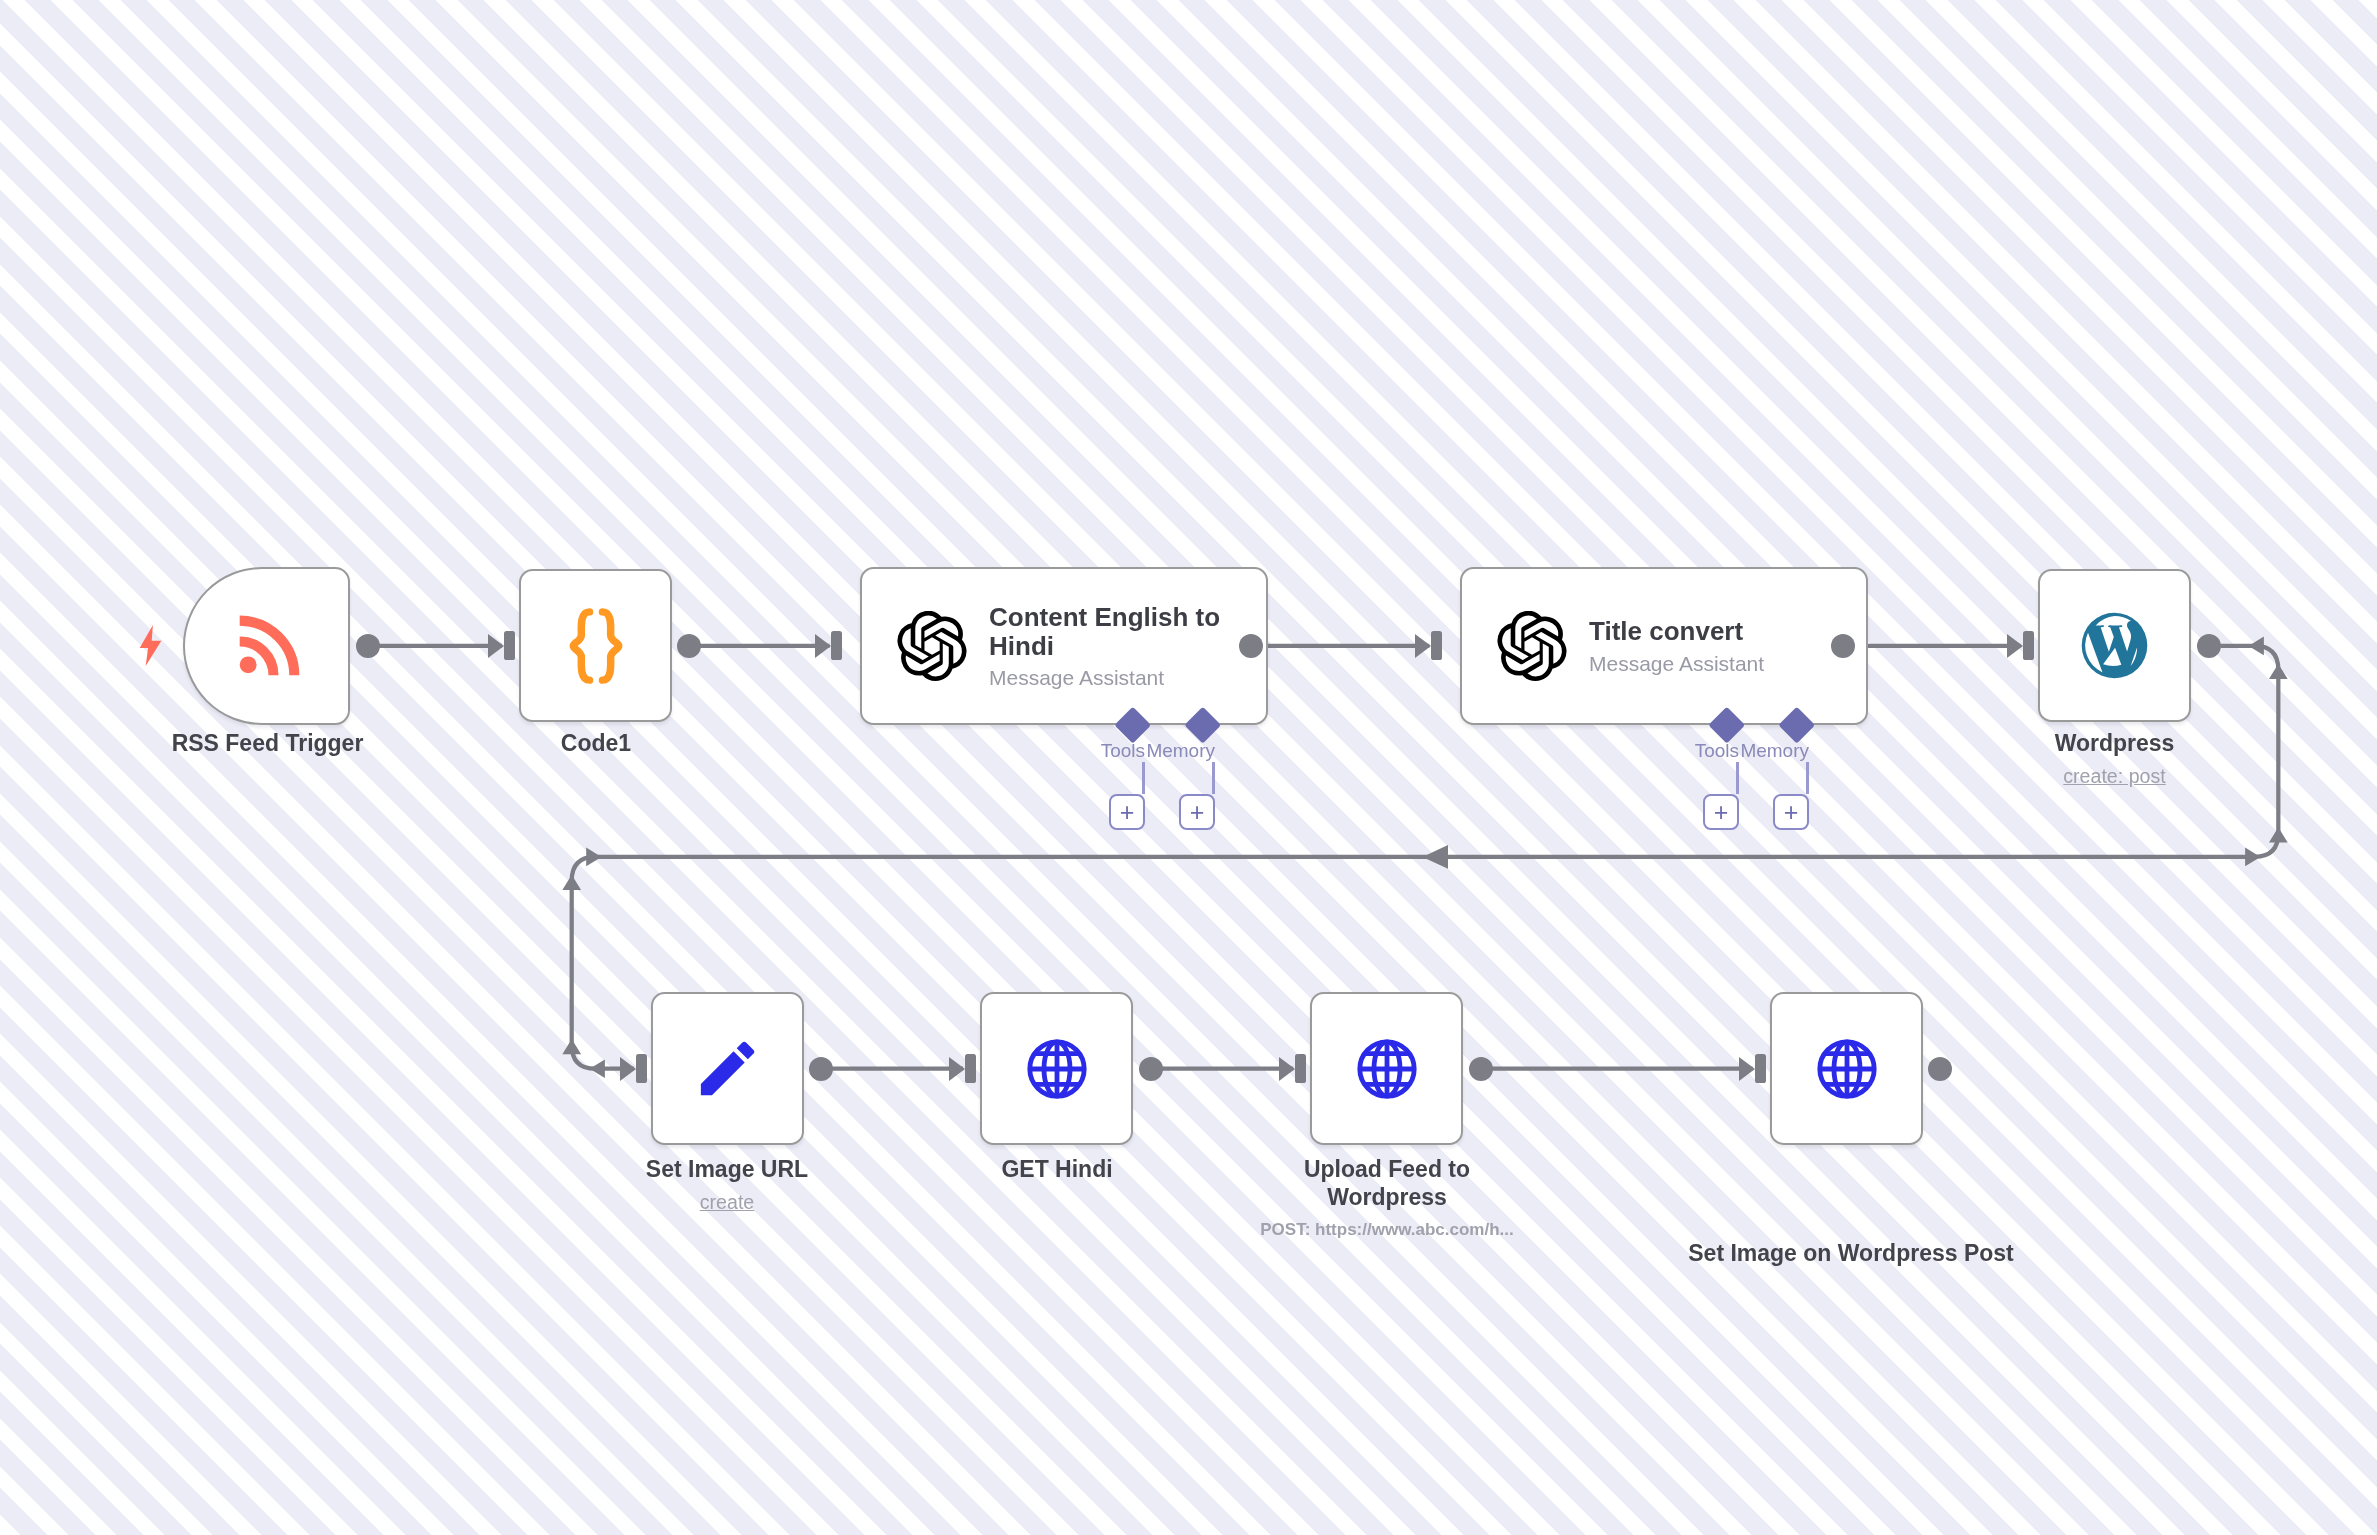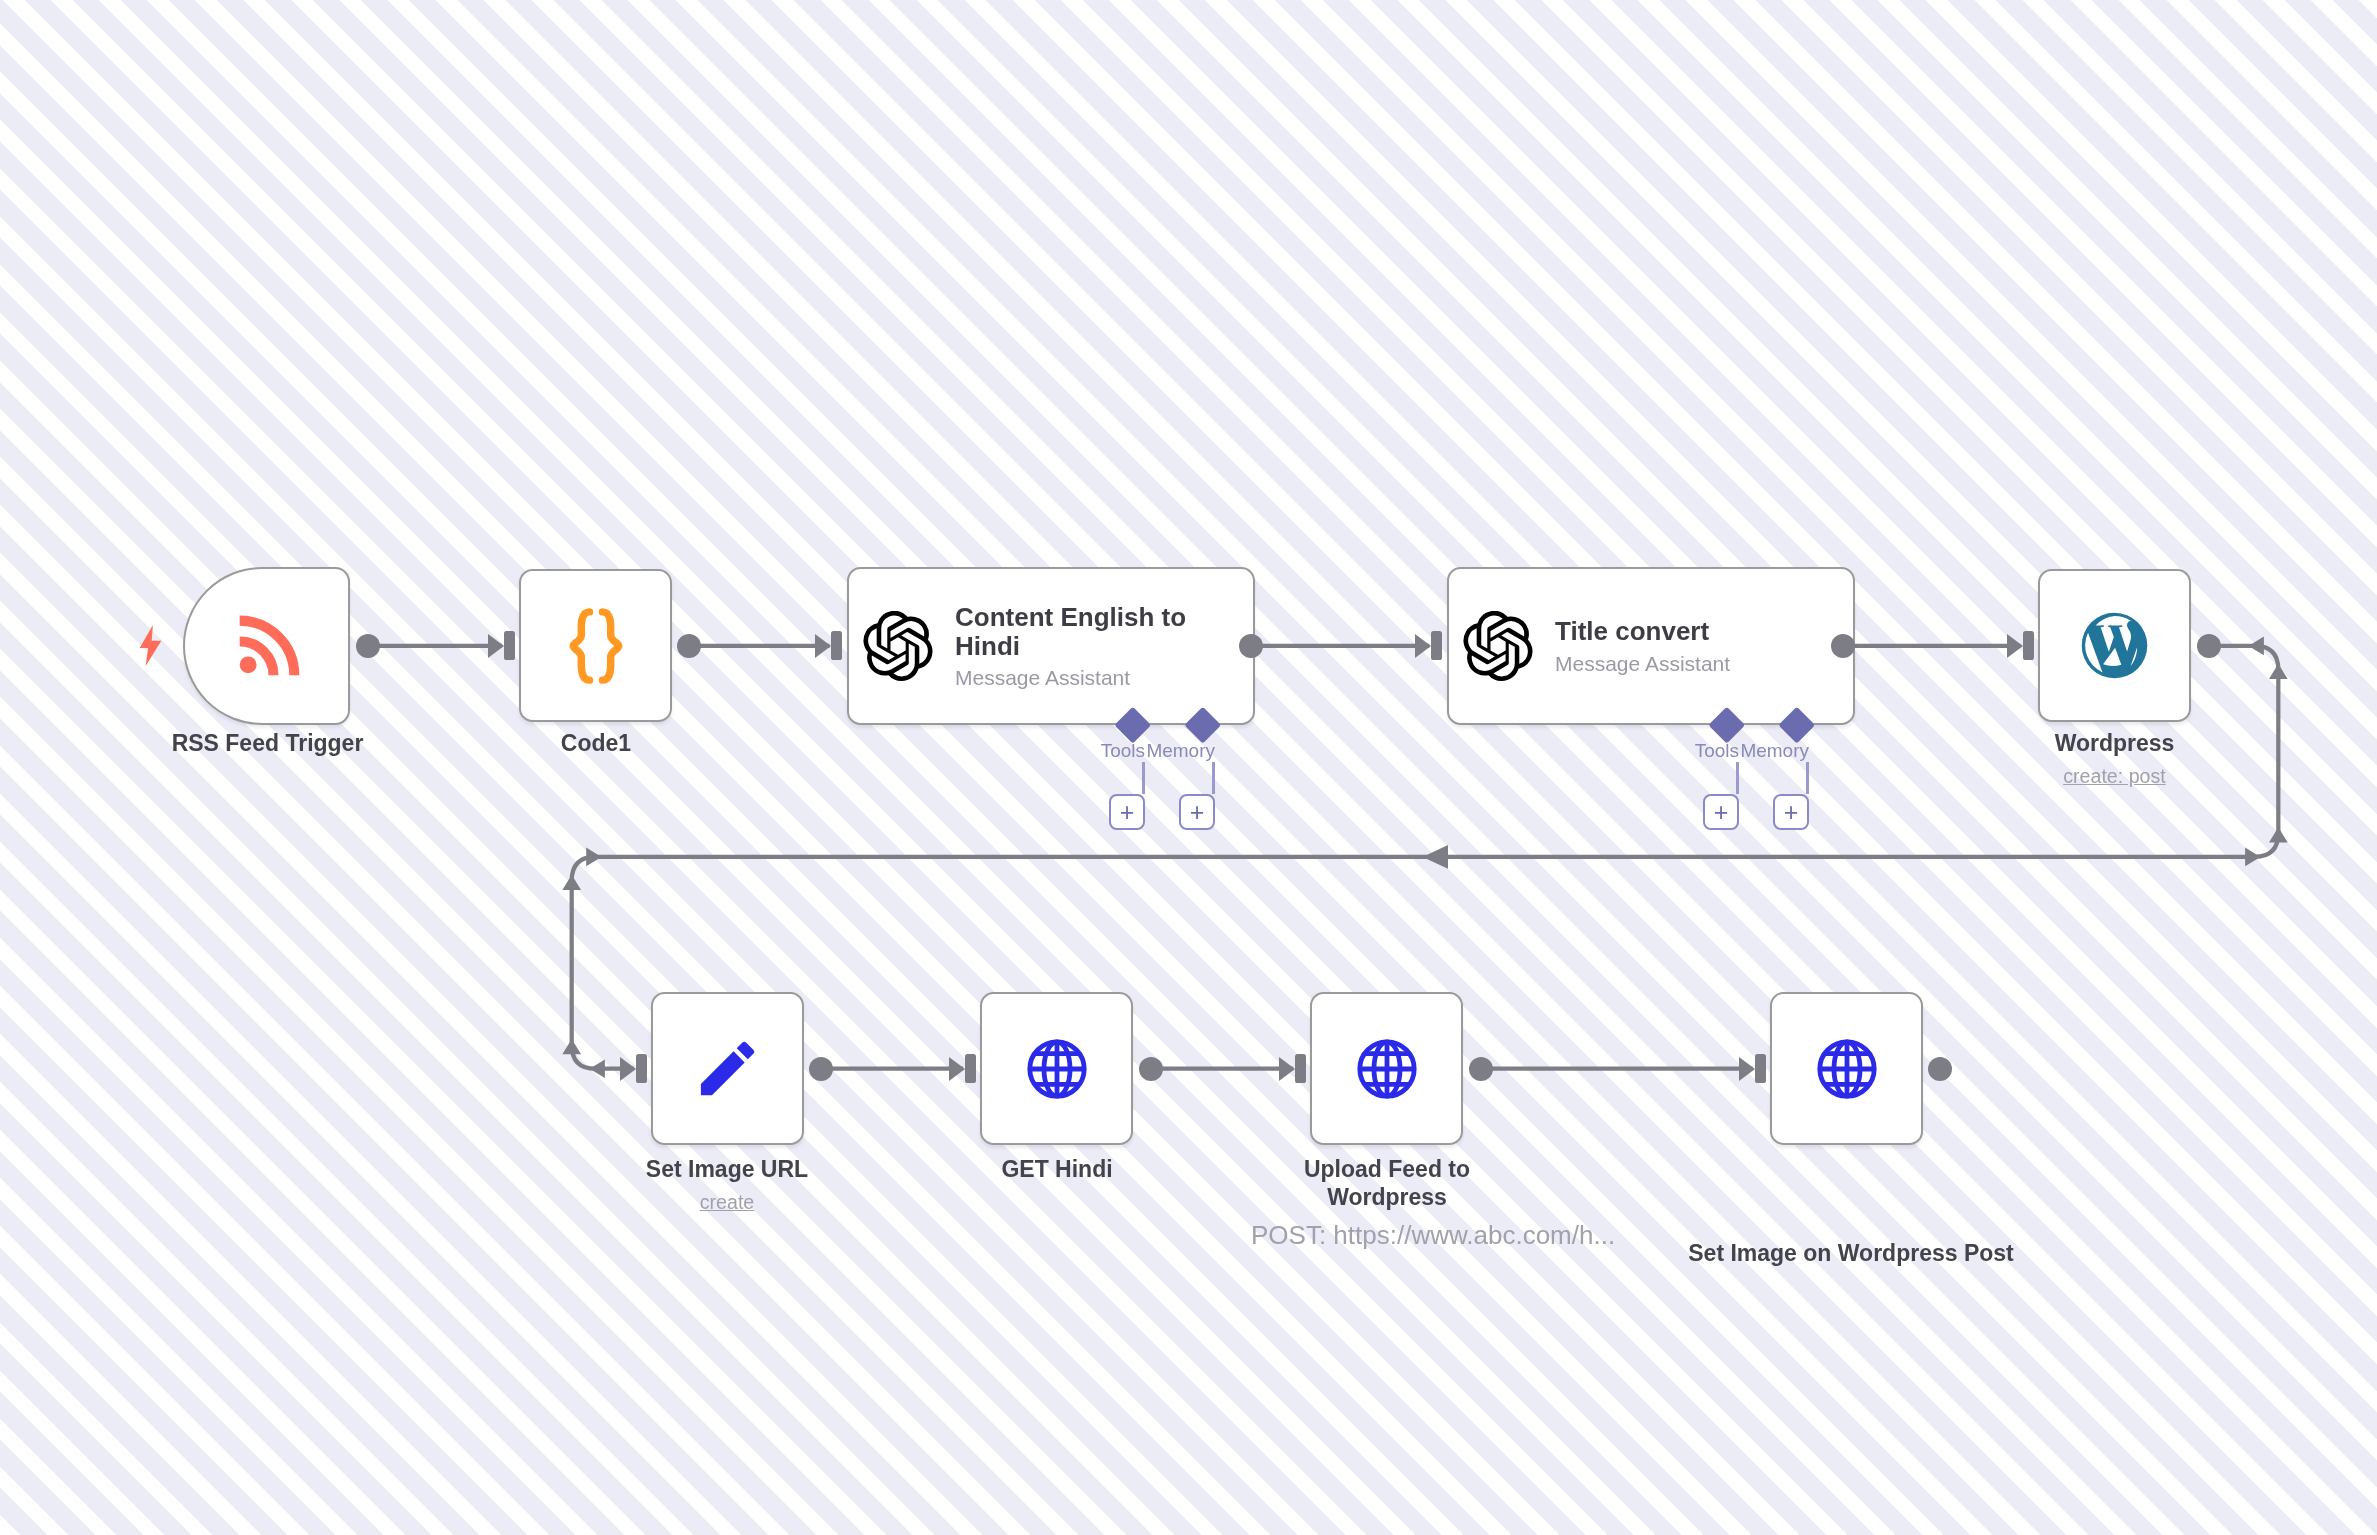--- a/index.html
+++ b/index.html
@@ -59,22 +59,23 @@
     border-top-left-radius: 82px;
     border-bottom-left-radius: 82px;
     border-top-right-radius: 15.3px;
     border-bottom-right-radius: 15.3px;
     justify-content: center;
   }
   .node.wide {
     width: 408px;
     height: 158px;
     justify-content: flex-start;
-    padding-left: 14px;
+    padding-left: 35px;
     gap: 22px;
+    margin-left: 13px;
   }
 
   .node-title-block {
     display: flex;
     flex-direction: column;
     justify-content: center;
     gap: 5.1px;
   }
   .node-inline-title {
     font-size: 26px;
@@ -102,22 +103,22 @@
   .caption .sub {
     display: block;
     font-size: 19.6px;
     font-weight: 400;
     color: #a1a1ad;
     margin-top: 7.7px;
     text-decoration: underline;
   }
   .caption .posturl {
     display: block;
-    font-size: 26px;
-    font-weight: 400;
+    font-size: 17px;
+    font-weight: 700;
     color: #a1a1ad;
     margin-top: 8.5px;
     white-space: nowrap;
   }
 
   
   .port-out {
     position: absolute;
     width: 24px;
     height: 24px;

